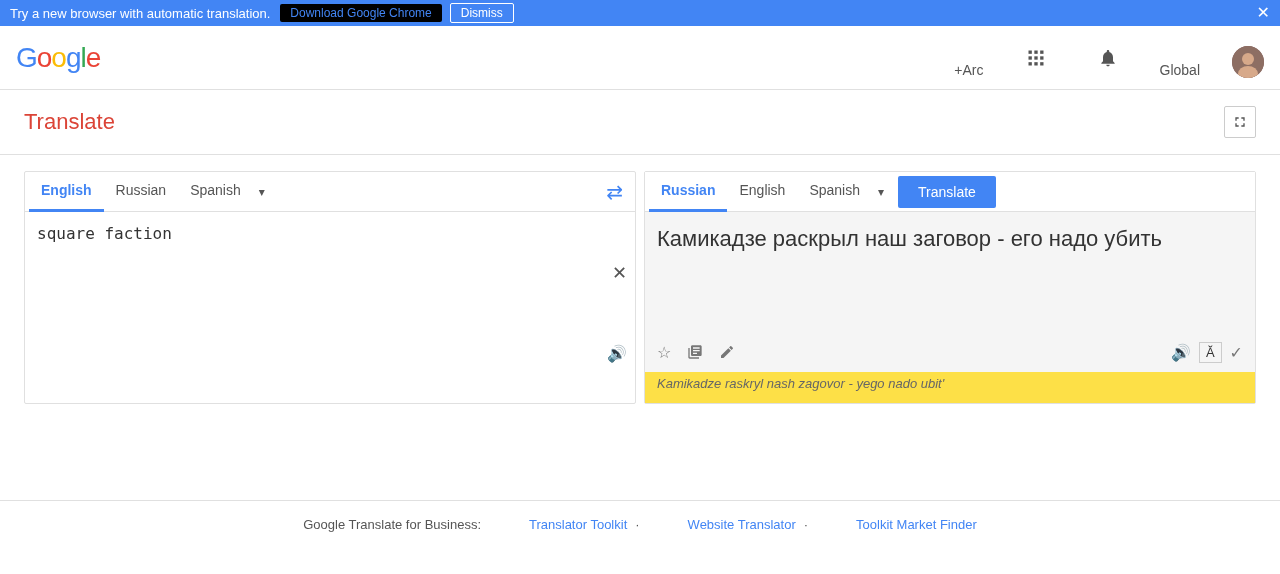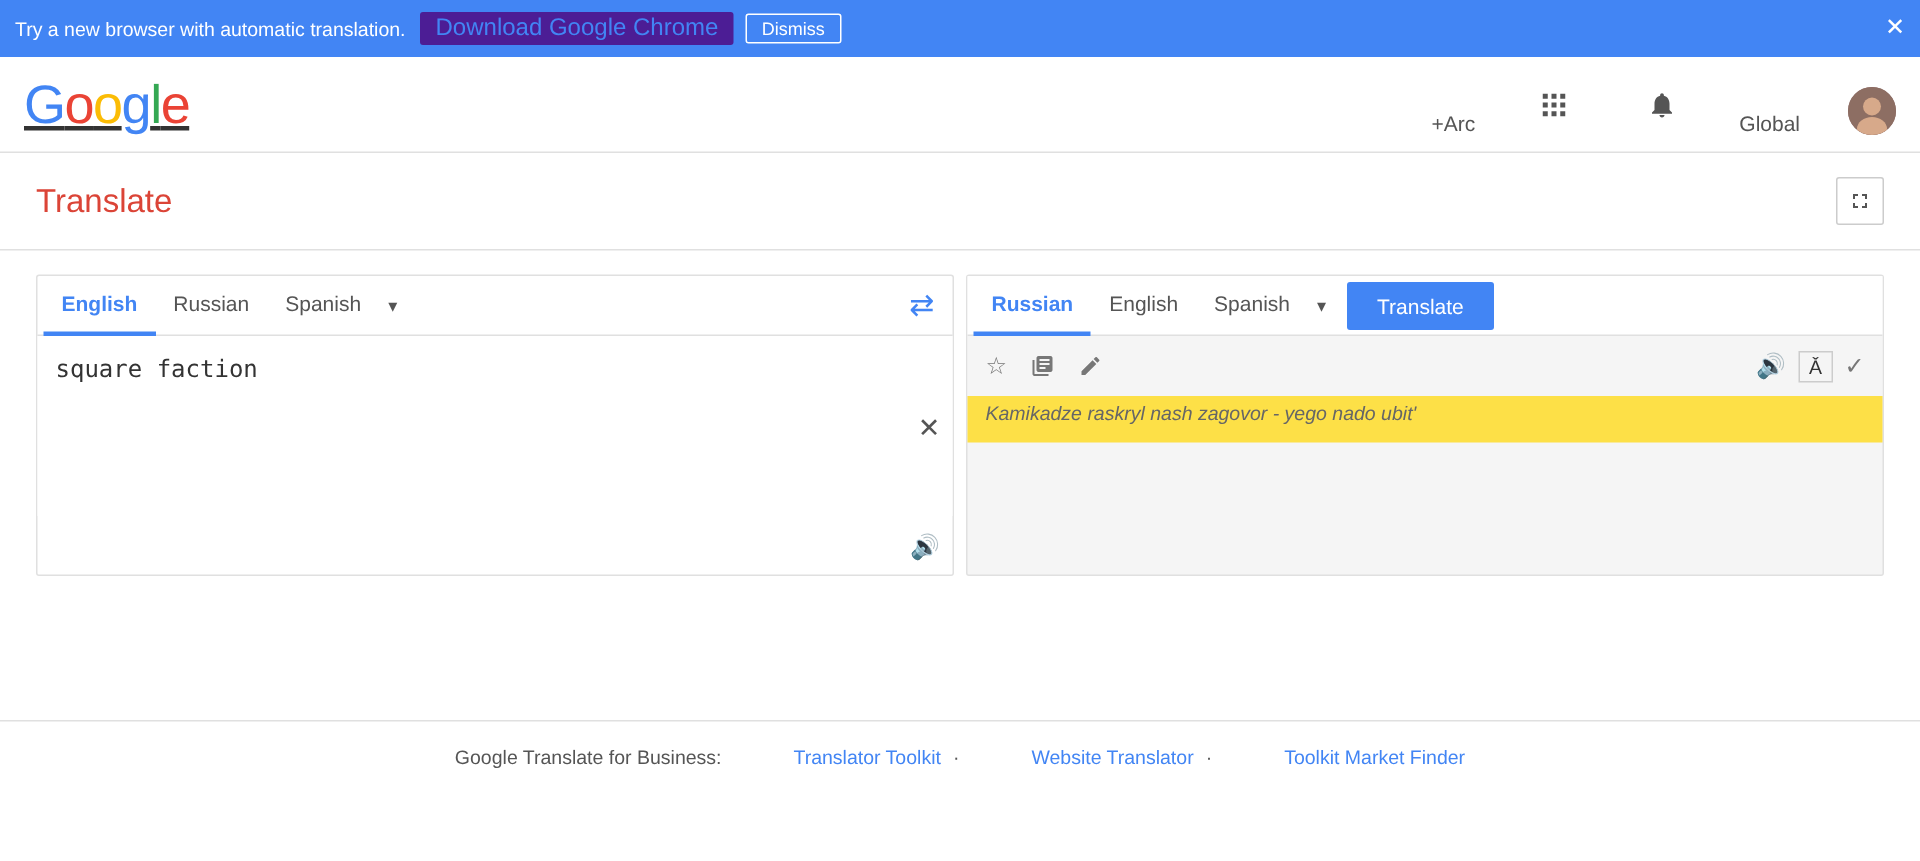--- a/index.html
+++ b/index.html
@@ -2,34 +2,34 @@
 <html><head>
   <meta charset="utf-8">
   <style>
     * { margin: 0; padding: 0; box-sizing: border-box; }
     body { font-family: Arial, sans-serif; background: #fff; font-size: 14px; color: #333; }
 
     
     #top-banner {
       background: #4285f4;
       color: #fff;
-      height: 38px;
+      height: 26px;
       display: flex;
       align-items: center;
       padding: 0 10px;
       font-size: 13px;
       position: relative;
     }
     #top-banner .banner-text { margin-right: 10px; }
     #download-btn {
-      background: #4c1d95;
+      background: #000000;
       color: #4285f4;
       border: none;
       padding: 2px 10px;
-      font-size: 16px;
+      font-size: 12px;
       cursor: pointer;
       border-radius: 2px;
       margin-right: 8px;
     }
     #dismiss-btn {
       background: transparent;
       color: #fff;
       border: 1px solid #fff;
       padding: 2px 10px;
       font-size: 12px;
@@ -54,24 +54,23 @@
       padding: 8px 16px;
       border-bottom: 1px solid #e0e0e0;
       height: 64px;
     }
     #google-logo {
       display: flex;
       align-items: center;
       margin-right: auto;
     }
     .logo-text {
-      font-size: 36px;
+      font-size: 28px;
       font-weight: normal;
       letter-spacing: -1px;
-      text-decoration: underline;
     }
     .logo-g { color: #4285f4; }
     .logo-o1 { color: #ea4335; }
     .logo-o2 { color: #fbbc05; }
     .logo-g2 { color: #4285f4; }
     .logo-l { color: #34a853; }
     .logo-e { color: #ea4335; }
 
     #header-right {
       display: flex;
@@ -409,20 +408,23 @@
   </div>
 
   <div id="target-panel">
     <div id="target-lang-bar">
       <button class="lang-btn active">Russian</button>
       <button class="lang-btn">English</button>
       <button class="lang-btn">Spanish</button>
       <button class="dropdown-btn">▾</button>
       <button id="translate-btn">Translate</button>
     </div>
+    <div id="target-text-area">
+      <div id="translated-text">Камикадзе раскрыл наш заговор - его надо убить</div>
+    </div>
     <div id="target-footer">
       <div class="target-footer-left">
         <button class="icon-btn-small">☆</button>
         <button class="icon-btn-small">
           <svg width="16" height="16" viewBox="0 0 24 24" fill="#777">
             <path d="M4 6H2v14c0 1.1.9 2 2 2h14v-2H4V6zm16-4H8c-1.1 0-2 .9-2 2v12c0 1.1.9 2 2 2h12c1.1 0 2-.9 2-2V4c0-1.1-.9-2-2-2zm-1 9H9V9h10v2zm-4 4H9v-2h6v2zm4-8H9V5h10v2z"></path>
           </svg>
         </button>
         <button class="icon-btn-small">
           <svg width="16" height="16" viewBox="0 0 24 24" fill="#777">

